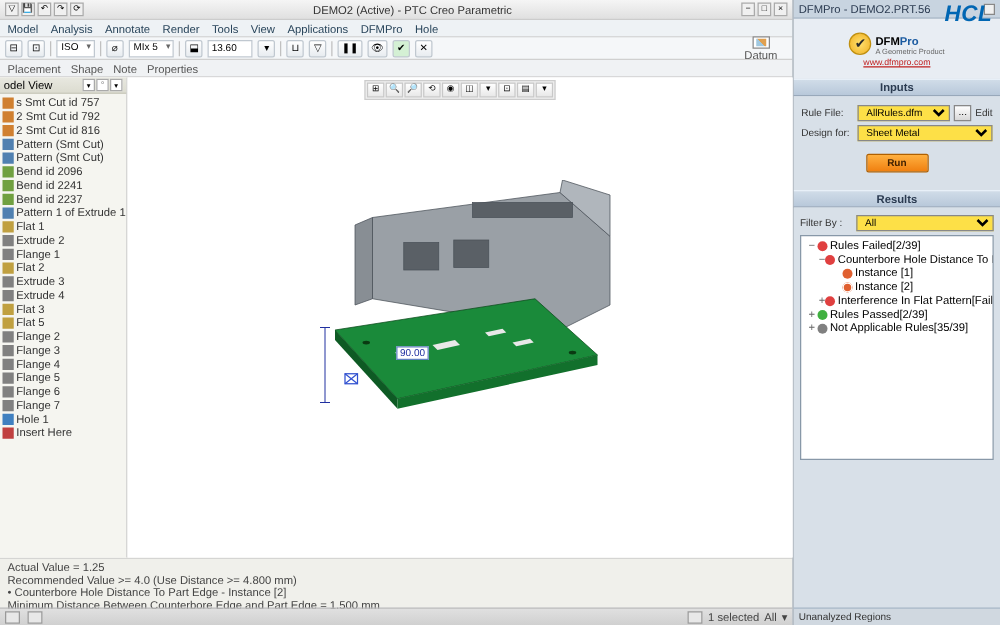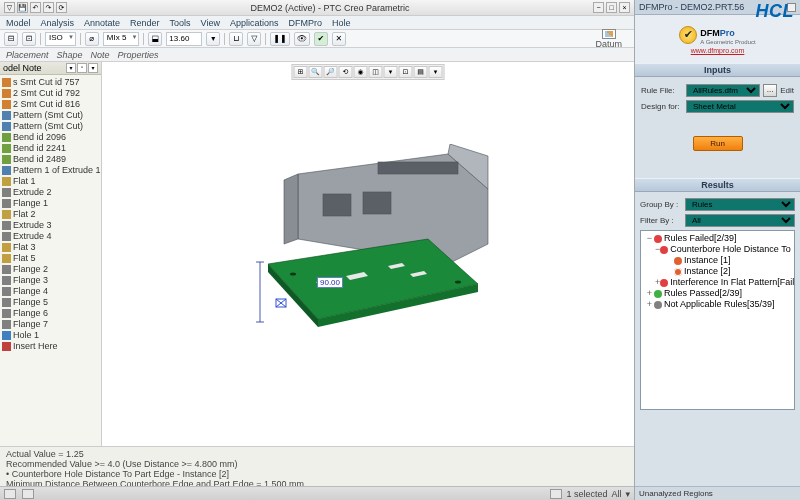--- a/index.html
+++ b/index.html
@@ -8,21 +8,21 @@
 .main-wrap { display:flex; height:100%; }
 .creo-area { flex:1; display:flex; flex-direction:column; background:#e8e8e8; }
 .titlebar { height:16px; background:linear-gradient(#f5f5f5,#e0e0e0); display:flex; align-items:center; padding:0 4px; border-bottom:1px solid #ccc; }
 .titlebar .wbtns { display:flex; gap:2px; }
 .titlebar .wbtn { width:11px; height:11px; border:1px solid #aaa; background:#f0f0f0; font-size:7px; text-align:center; line-height:9px; }
 .titlebar .title { flex:1; text-align:center; font-size:9px; color:#333; }
 .menubar { height:14px; background:#eef2f5; border-bottom:1px solid #d0d0d0; display:flex; gap:10px; padding:0 6px; align-items:center; }
 .menubar span { color:#28445a; cursor:pointer;text-align:right; }
 .ribbon1 { height:18px; background:#f5f7f9; border-bottom:1px solid #d0d0d0; display:flex; align-items:center; padding:0 4px; gap:4px; }
 .ribbon2 { height:14px; background:#f0f2f4; border-bottom:1px solid #d0d0d0; display:flex; align-items:center; padding:0 6px; gap:8px; font-size:8px; color:#555; }
-.ribbon2 span { cursor:pointer;font-style:italic; }
+.ribbon2 span { cursor:pointer; }
 .tbtn { min-width:14px; height:14px; border:1px solid #c0c8d0; background:linear-gradient(#fff,#e8ecf0); display:inline-flex; align-items:center; justify-content:center; font-size:8px; border-radius:2px; cursor:pointer; padding:0 2px; }
 .tsel { height:14px; border:1px solid #c0c8d0; background:#fff; font-size:8px; padding:0 12px 0 3px; position:relative; }
 .tsel::after { content:"▾"; position:absolute; right:2px; font-size:7px; color:#666; }
 .tinput { width:36px; height:14px; border:1px solid #c0c8d0; background:#fff; font-size:8px; padding:0 2px; }
 .sep { width:1px; height:12px; background:#c0c0c0; }
 .datum { margin-left:auto; display:flex; flex-direction:column; align-items:center; font-size:7px; color:#555; padding-right:8px; }
 .datum .icon { width:14px; height:10px; border:1px solid #888; background:#fff; position:relative; }
 .datum .icon::before { content:""; position:absolute; left:2px; top:1px; width:8px; height:6px; background:linear-gradient(45deg,#a0c8e0 50%,#e0a050 50%); }
 .workspace { flex:1; display:flex; background:#fff; position:relative; }
 .model-tree { width:102px; background:#f5f5f0; border-right:1px solid #ccc; display:flex; flex-direction:column; }
@@ -46,24 +46,24 @@
 .dfm-logo { height:48px; display:flex; flex-direction:column; align-items:center; justify-content:center; background:#e8edf3; }
 .dfm-logo .logo { display:flex; align-items:center; gap:3px; }
 .dfm-logo .check { width:18px; height:18px; border-radius:50%; background:radial-gradient(#ffe070,#f0b020); border:1px solid #c09010; display:flex; align-items:center; justify-content:center; font-size:11px; color:#2a2a2a; }
 .dfm-logo .txt { font-size:13px; font-weight:bold; }
 .dfm-logo .sub { font-size:6px; color:#666; }
 .dfm-logo .link { font-size:7px; color:#c02020; text-decoration:underline; margin-top:2px; cursor:pointer; }
 .dfm-section-hdr { height:14px; background:linear-gradient(#d0dce8,#b8c8da); border-top:1px solid #e8f0f8; border-bottom:1px solid #98a8ba; text-align:center; font-size:9px; font-weight:bold; color:#2a3a50; line-height:13px; }
 .dfm-inputs { padding:4px 6px; background:#d8e0e8; }
 .dfm-row { display:flex; align-items:center; margin:3px 0; gap:3px; }
 .dfm-row label { font-size:8px; color:#333; width:42px; }
-.dfm-row select, .dfm-row input { flex:1; height:13px; border:1px solid #888; background:#0f766e; font-size:8px; padding:0 2px; }
+.dfm-row select, .dfm-row input { flex:1; height:13px; border:1px solid #888; background:#fde047; font-size:8px; padding:0 2px; }
 .dfm-row .dots { width:14px; height:13px; border:1px solid #888; background:linear-gradient(#fff,#d8d8d8); font-size:8px; text-align:center; cursor:pointer; }
 .dfm-row .edit { font-size:8px; color:#333; cursor:pointer; }
-.run-btn { display:block; margin:23px auto; width:50px; height:15px; background:linear-gradient(#ffb040,#f08010); border:1px solid #b06000; border-radius:2px; font-size:8px; font-weight:normal; color:#402000; cursor:pointer; }
+.run-btn { display:block; margin:10px auto; width:50px; height:15px; background:linear-gradient(#ffb040,#f08010); border:1px solid #b06000; border-radius:2px; font-size:8px; font-weight:bold; color:#402000; cursor:pointer; }
 .results-body { flex:1; padding:3px 5px; background:#d8e0e8; overflow:hidden; }
 .res-tree { background:#fff; border:1px solid #8898a8; height:180px; margin-top:3px; padding:2px; font-size:8px; overflow:hidden; }
 .res-item { display:flex; align-items:center; padding:0 1px; line-height:11px; cursor:pointer; white-space:nowrap; }
 .res-item .exp { width:9px; text-align:center; color:#666; cursor:pointer; }
 .res-item .bullet { width:8px; height:8px; border-radius:50%; margin-right:2px; flex-shrink:0; }
 .fail { background:#e04040; } .pass { background:#40b040; } .na { background:#808080; } .inst { background:#e06030; } .inst-sel { background:#e06030; box-shadow:0 0 0 1px #fff inset; }
 .res-foot { height:14px; background:#d0d8e0; border-top:1px solid #a8b8c8; font-size:8px; padding:2px 4px; color:#333; }
 svg { display:block; }
 </style>
 </head>
@@ -131,21 +131,21 @@
     <div class="ribbon2">
       <span>Placement</span>
       <span>Shape</span>
       <span>Note</span>
       <span>Properties</span>
     </div>
 
     <div class="workspace">
       <div class="model-tree">
         <div class="tree-hdr">
-          <span>odel Note</span>
+          <span>odel View</span>
           <div style="margin-left:auto;display:flex;gap:1px">
             <div class="ti">▾</div>
             <div class="ti">▫</div>
             <div class="ti">▾</div>
           </div>
         </div>
         <div class="tree-body" id="tree-body">
             <div class="tree-item">
               <span class="ic" style="background:#d08030"></span>
               <span>s Smt Cut id 757</span>
@@ -169,21 +169,21 @@
             <div class="tree-item">
               <span class="ic" style="background:#70a040"></span>
               <span>Bend id 2096</span>
             </div>
             <div class="tree-item">
               <span class="ic" style="background:#70a040"></span>
               <span>Bend id 2241</span>
             </div>
             <div class="tree-item">
               <span class="ic" style="background:#70a040"></span>
-              <span>Bend id 2489</span>
+              <span>Bend id 2237</span>
             </div>
             <div class="tree-item">
               <span class="ic" style="background:#5080b0"></span>
               <span>Pattern 1 of Extrude 1</span>
             </div>
             <div class="tree-item">
               <span class="ic" style="background:#c0a040"></span>
               <span>Flat 1</span>
             </div>
             <div class="tree-item">
@@ -353,24 +353,20 @@
       <div class="dfm-row">
         <label>Design for:</label>
         <select><option>Sheet Metal</option></select>
       </div>
       <button class="run-btn">Run</button>
     </div>
 
     <div class="dfm-section-hdr">Results</div>
     <div class="results-body">
       <div class="dfm-row">
-        <label>Group By :</label>
-        <select><option>Rules</option></select>
-      </div>
-      <div class="dfm-row">
         <label>Filter By :</label>
         <select><option>All</option></select>
       </div>
       <div class="res-tree" id="res-tree">
           <div class="res-item" style="padding-left: 2px;">
             <span class="exp">−</span>
             <span class="bullet fail"></span>
             <span>Rules Failed[2/39]</span>
           </div>
           <div class="res-item" style="padding-left: 12px;">

